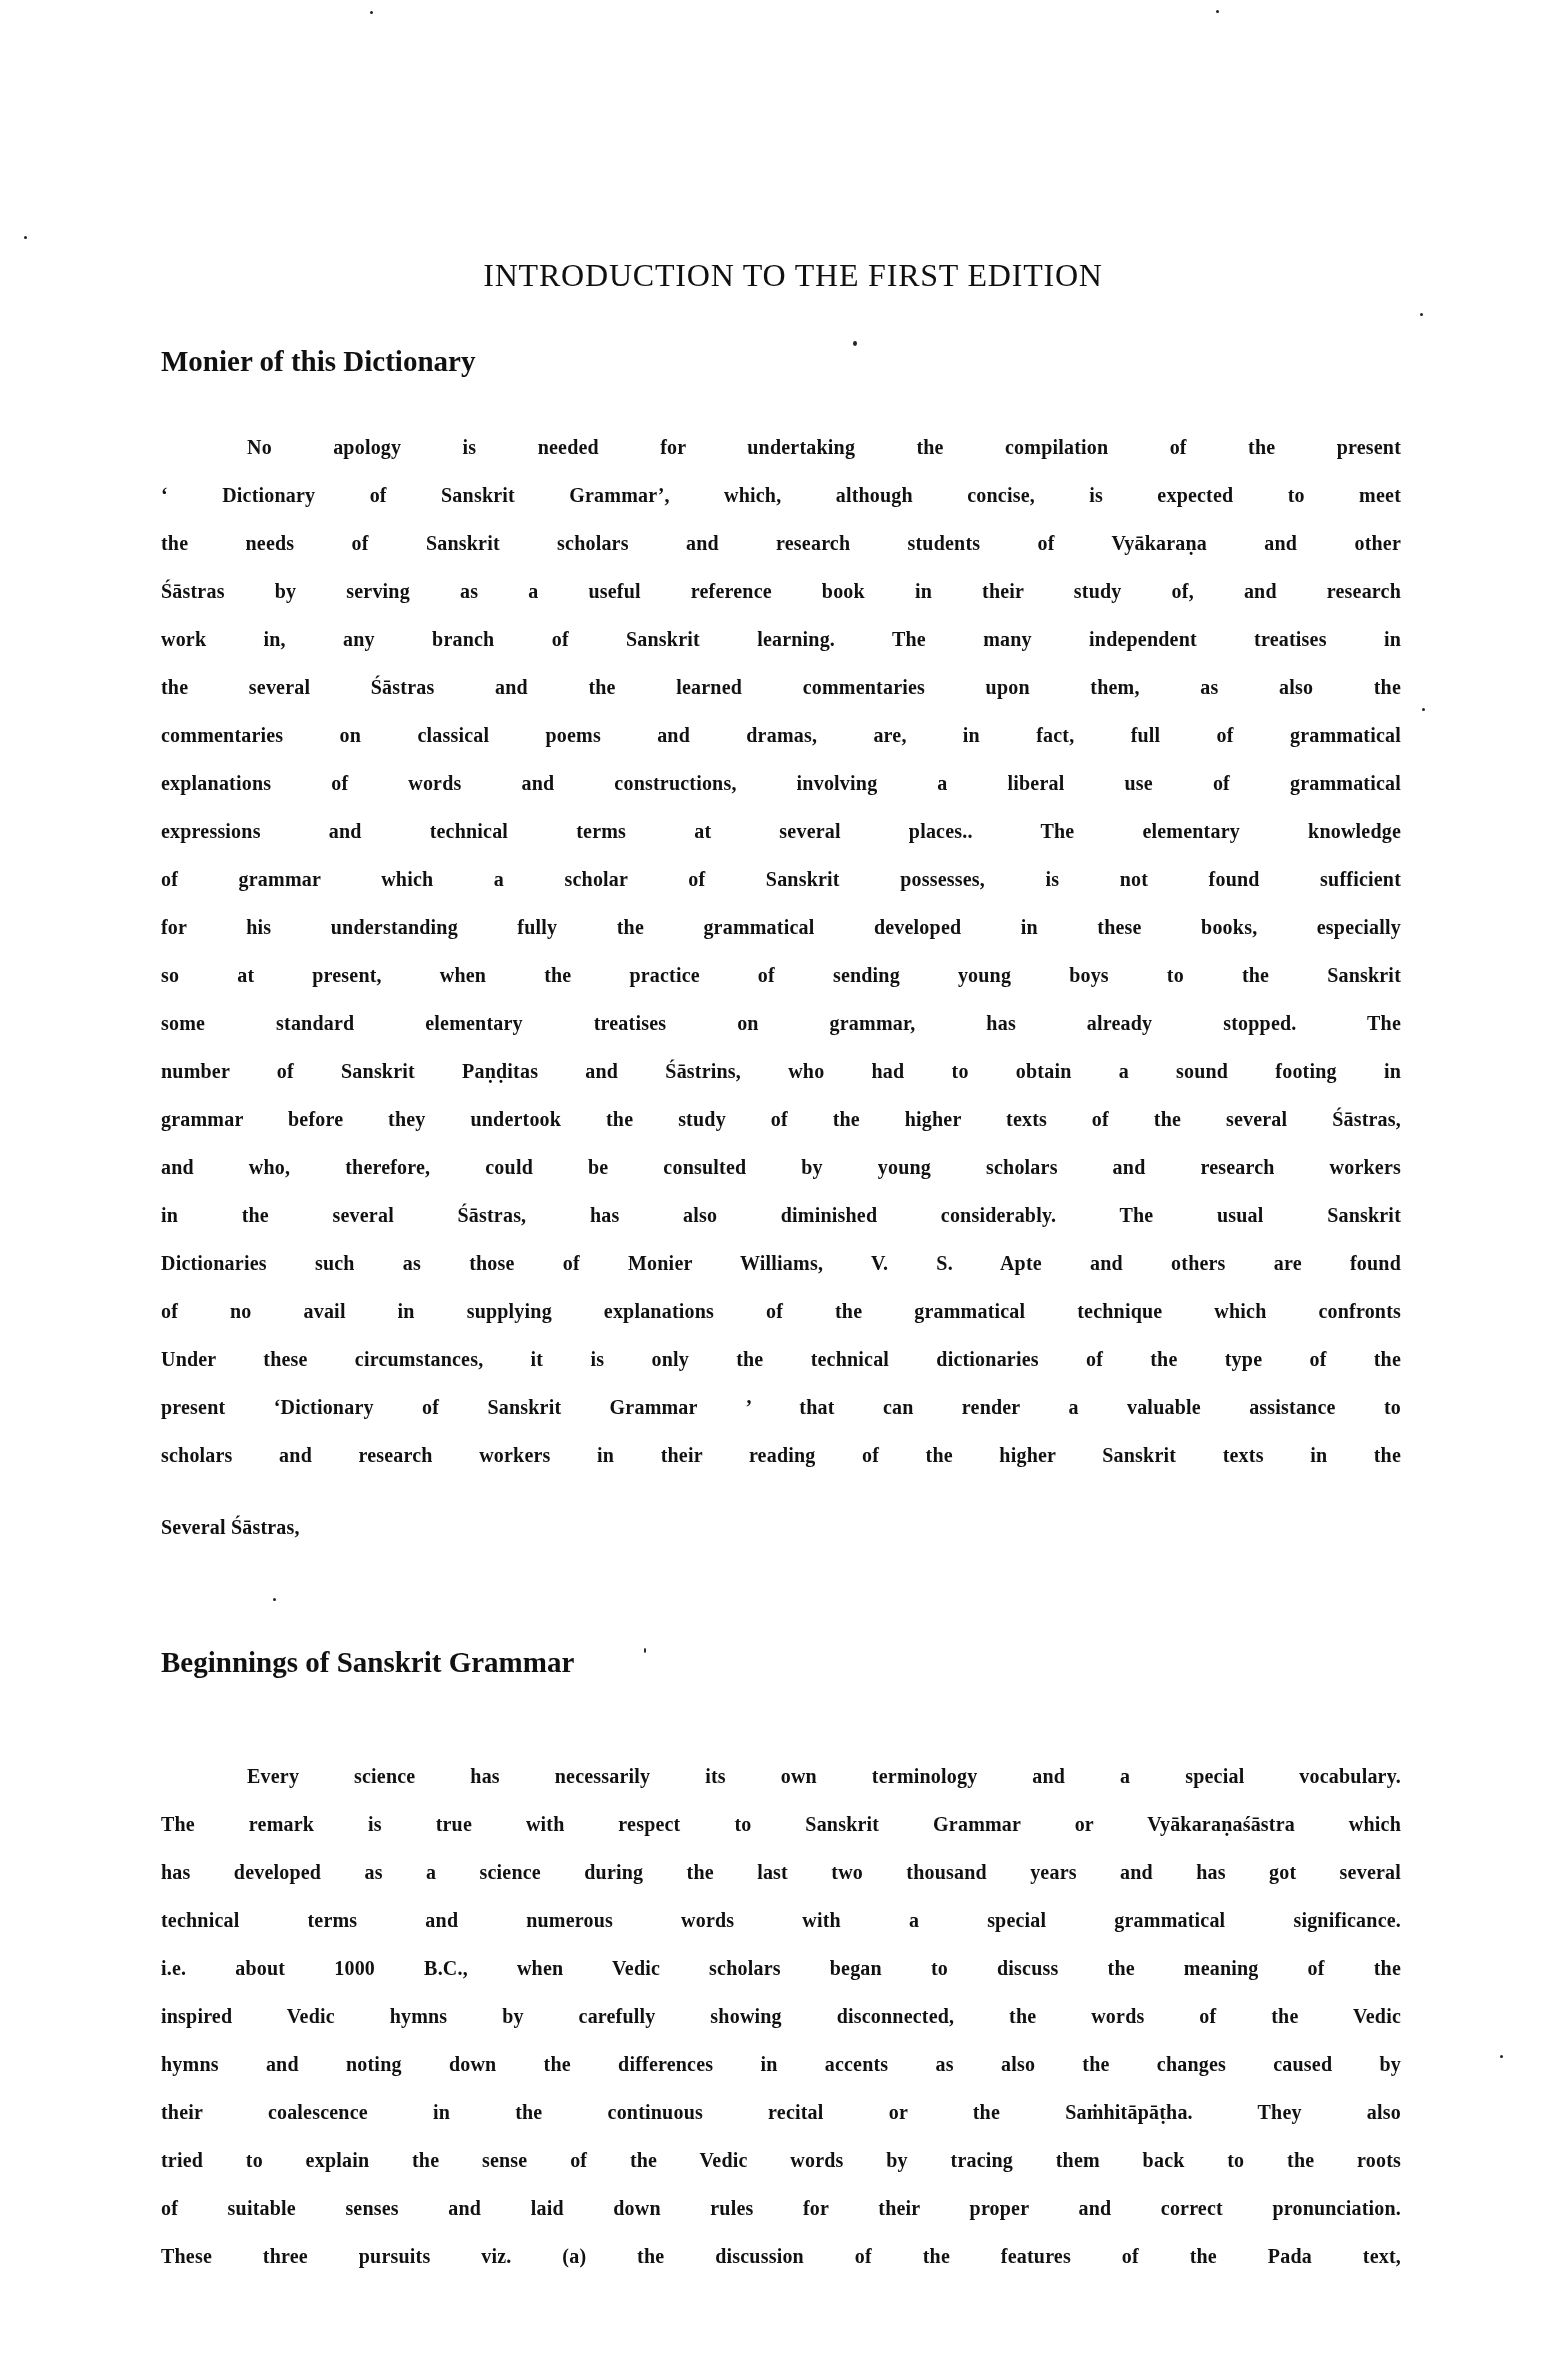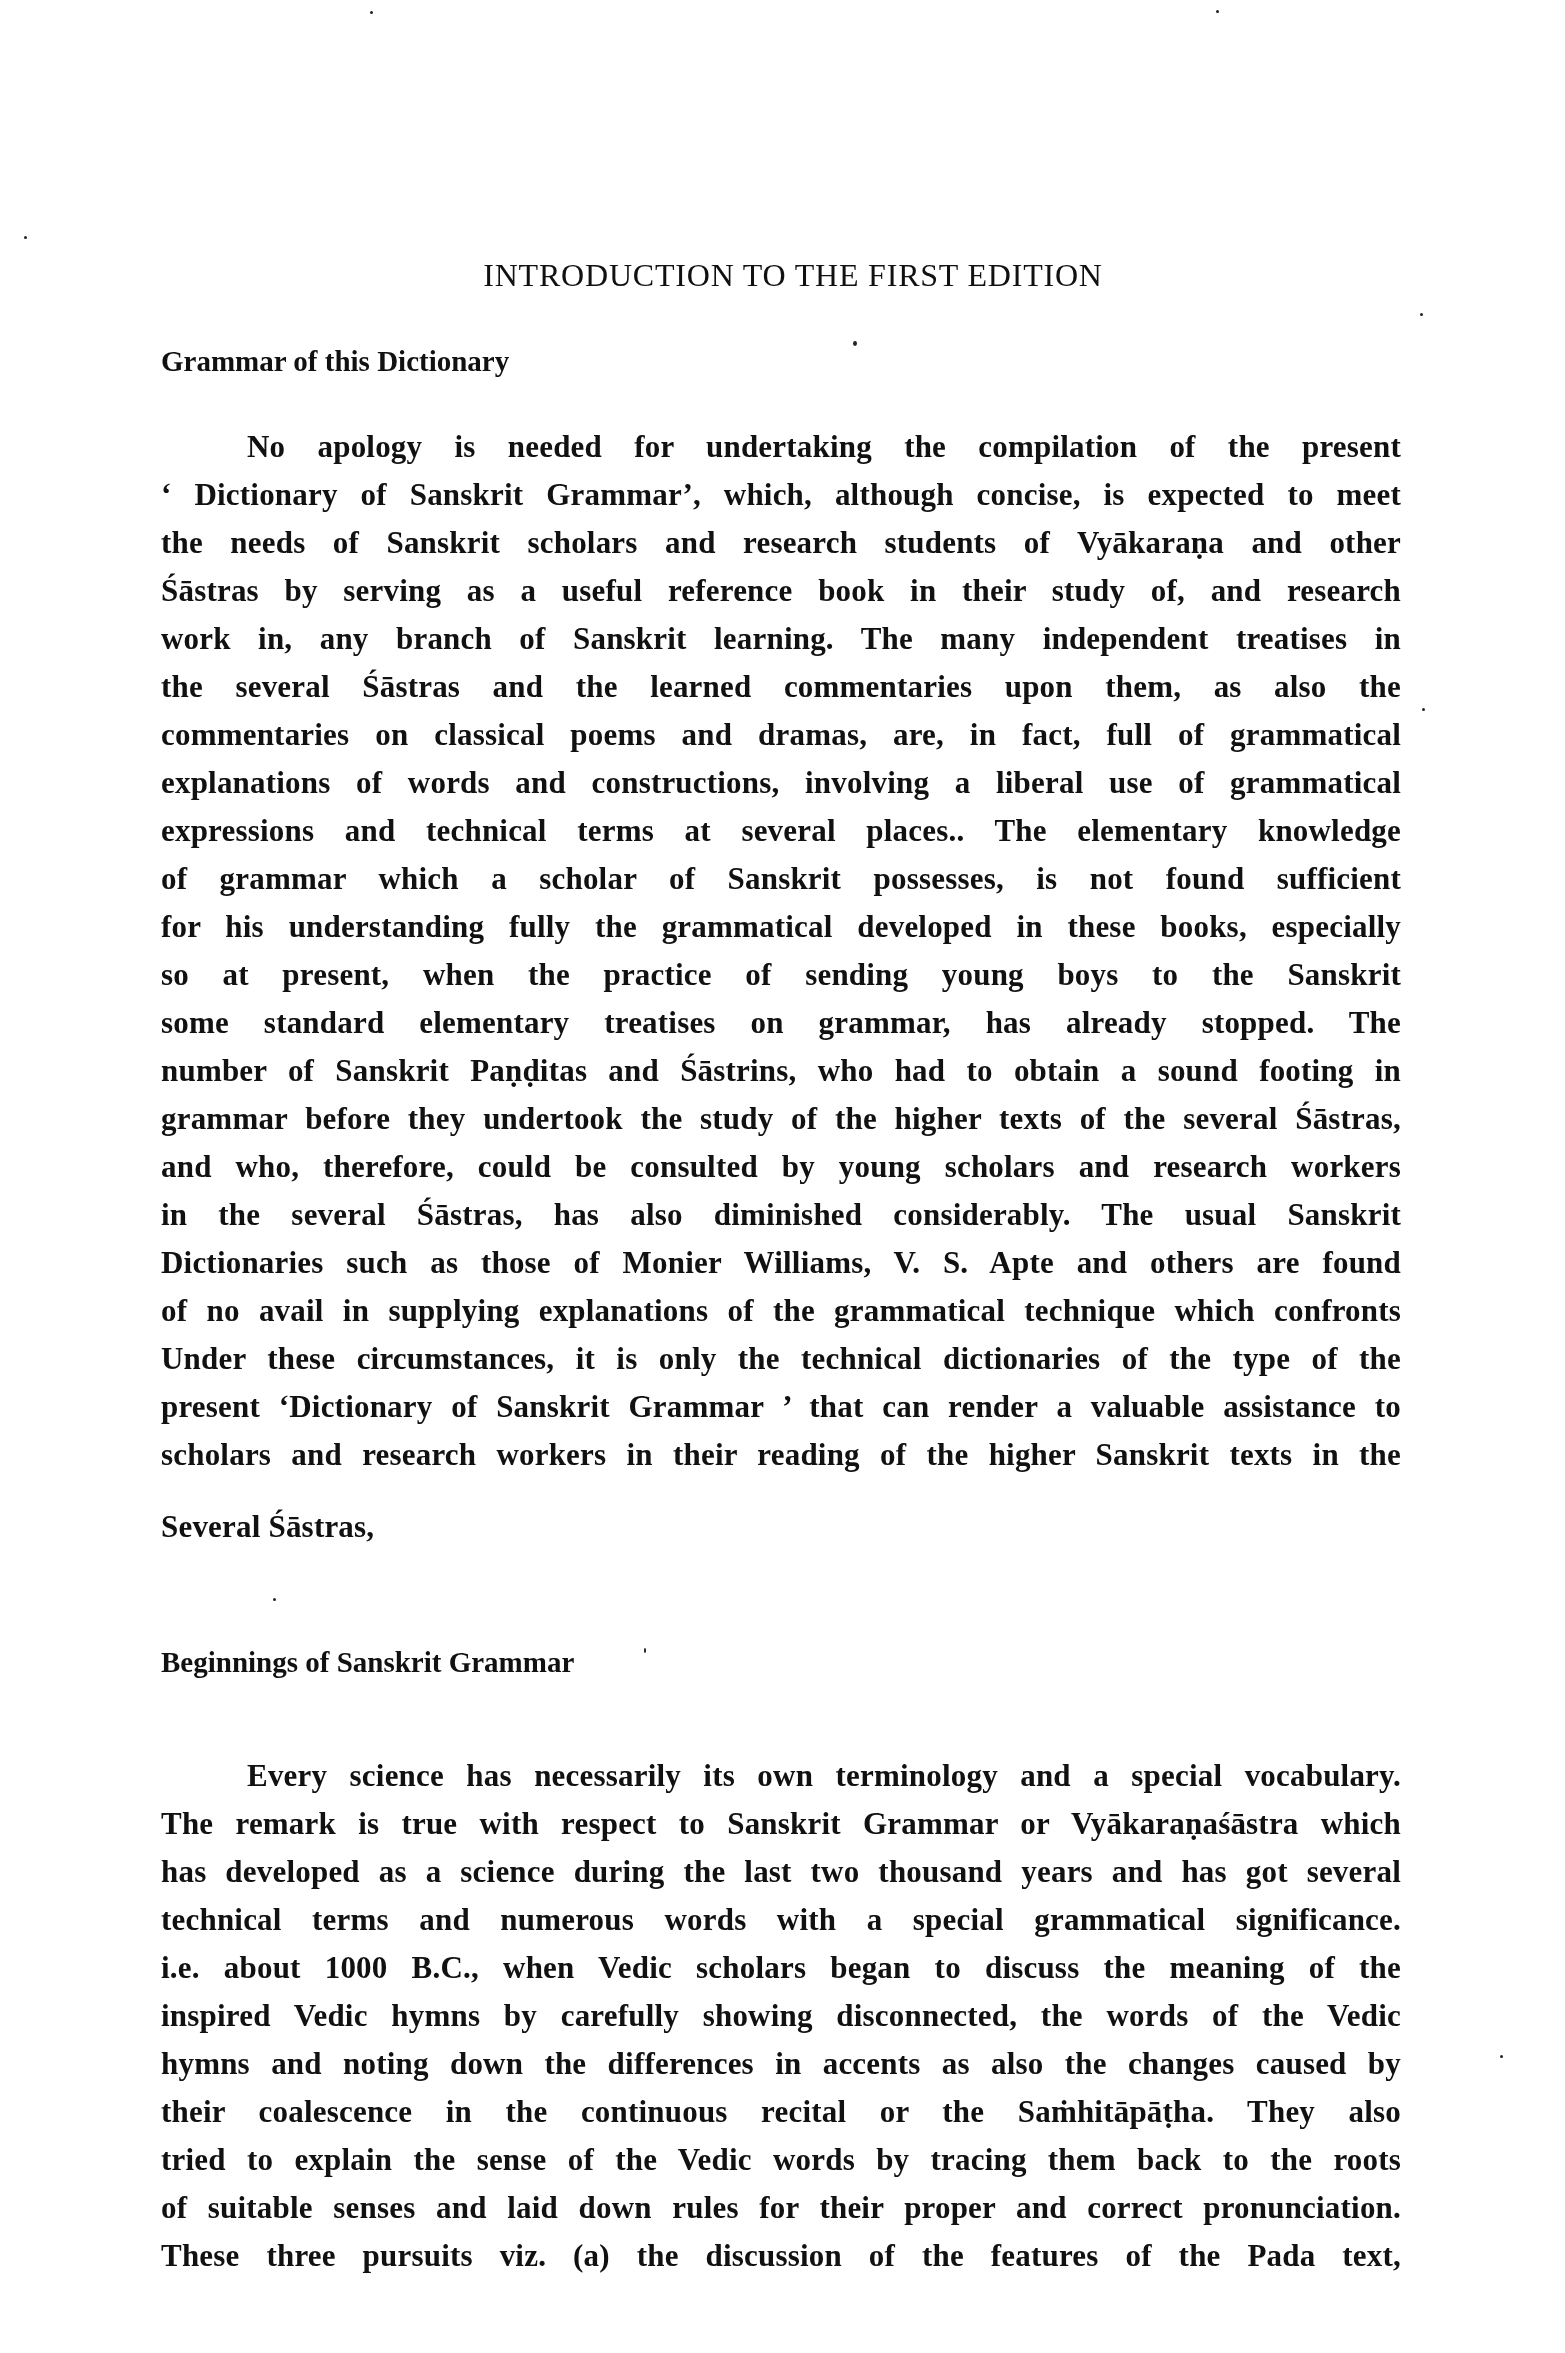--- a/index.html
+++ b/index.html
@@ -10,34 +10,34 @@
   .page-title {
     position: absolute; left: 0; width: 1566px; top: 257px;
     text-align: center; font-size: 32px; letter-spacing: 0.8px;
     font-weight: normal; margin: 0; padding-left: 20px; box-sizing: border-box;
   }
   .section-heading {
     position: absolute; left: 161px; font-size: 29px; font-weight: bold; margin: 0;
   }
   .para {
     position: absolute; left: 161px; width: 1240px; margin: 0;
-    font-size: 31px; line-height: 48px; text-align: justify;
+    font-size: 20px; line-height: 48px; text-align: justify;
     font-weight: bold; letter-spacing: 0.2px;
   }
   .line { display: block; text-align: justify; text-align-last: justify; white-space: nowrap; }
   .line.last { text-align-last: left; margin-top: 24px; }
   .line.indent { padding-left: 86px; }
   .noise { position: absolute; background: #222; border-radius: 50%; }
 </style>
 </head>
 <body>
 
 <h1 class="page-title">INTRODUCTION TO THE FIRST EDITION</h1>
 
-<h2 class="section-heading" style="top:345px;">Grammar of this Dictionary</h2>
+<h2 class="section-heading" style="top:345px;">Monier of this Dictionary</h2>
 
 <div class="para" id="para-0" style="top:423px;">
     <span class="line indent">No apology is needed for undertaking the compilation of the present</span>
     <span class="line">‘ Dictionary of Sanskrit Grammar’, which, although concise, is expected to meet</span>
     <span class="line">the needs of Sanskrit scholars and research students of Vyākaraṇa and other</span>
     <span class="line">Śāstras by serving as a useful reference book in their study of, and research</span>
     <span class="line">work in, any branch of Sanskrit learning. The many independent treatises in</span>
     <span class="line">the several Śāstras and the learned commentaries upon them, as also the</span>
     <span class="line">commentaries on classical poems and dramas, are, in fact, full of grammatical</span>
     <span class="line">explanations of words and constructions, involving a liberal use of grammatical</span>

